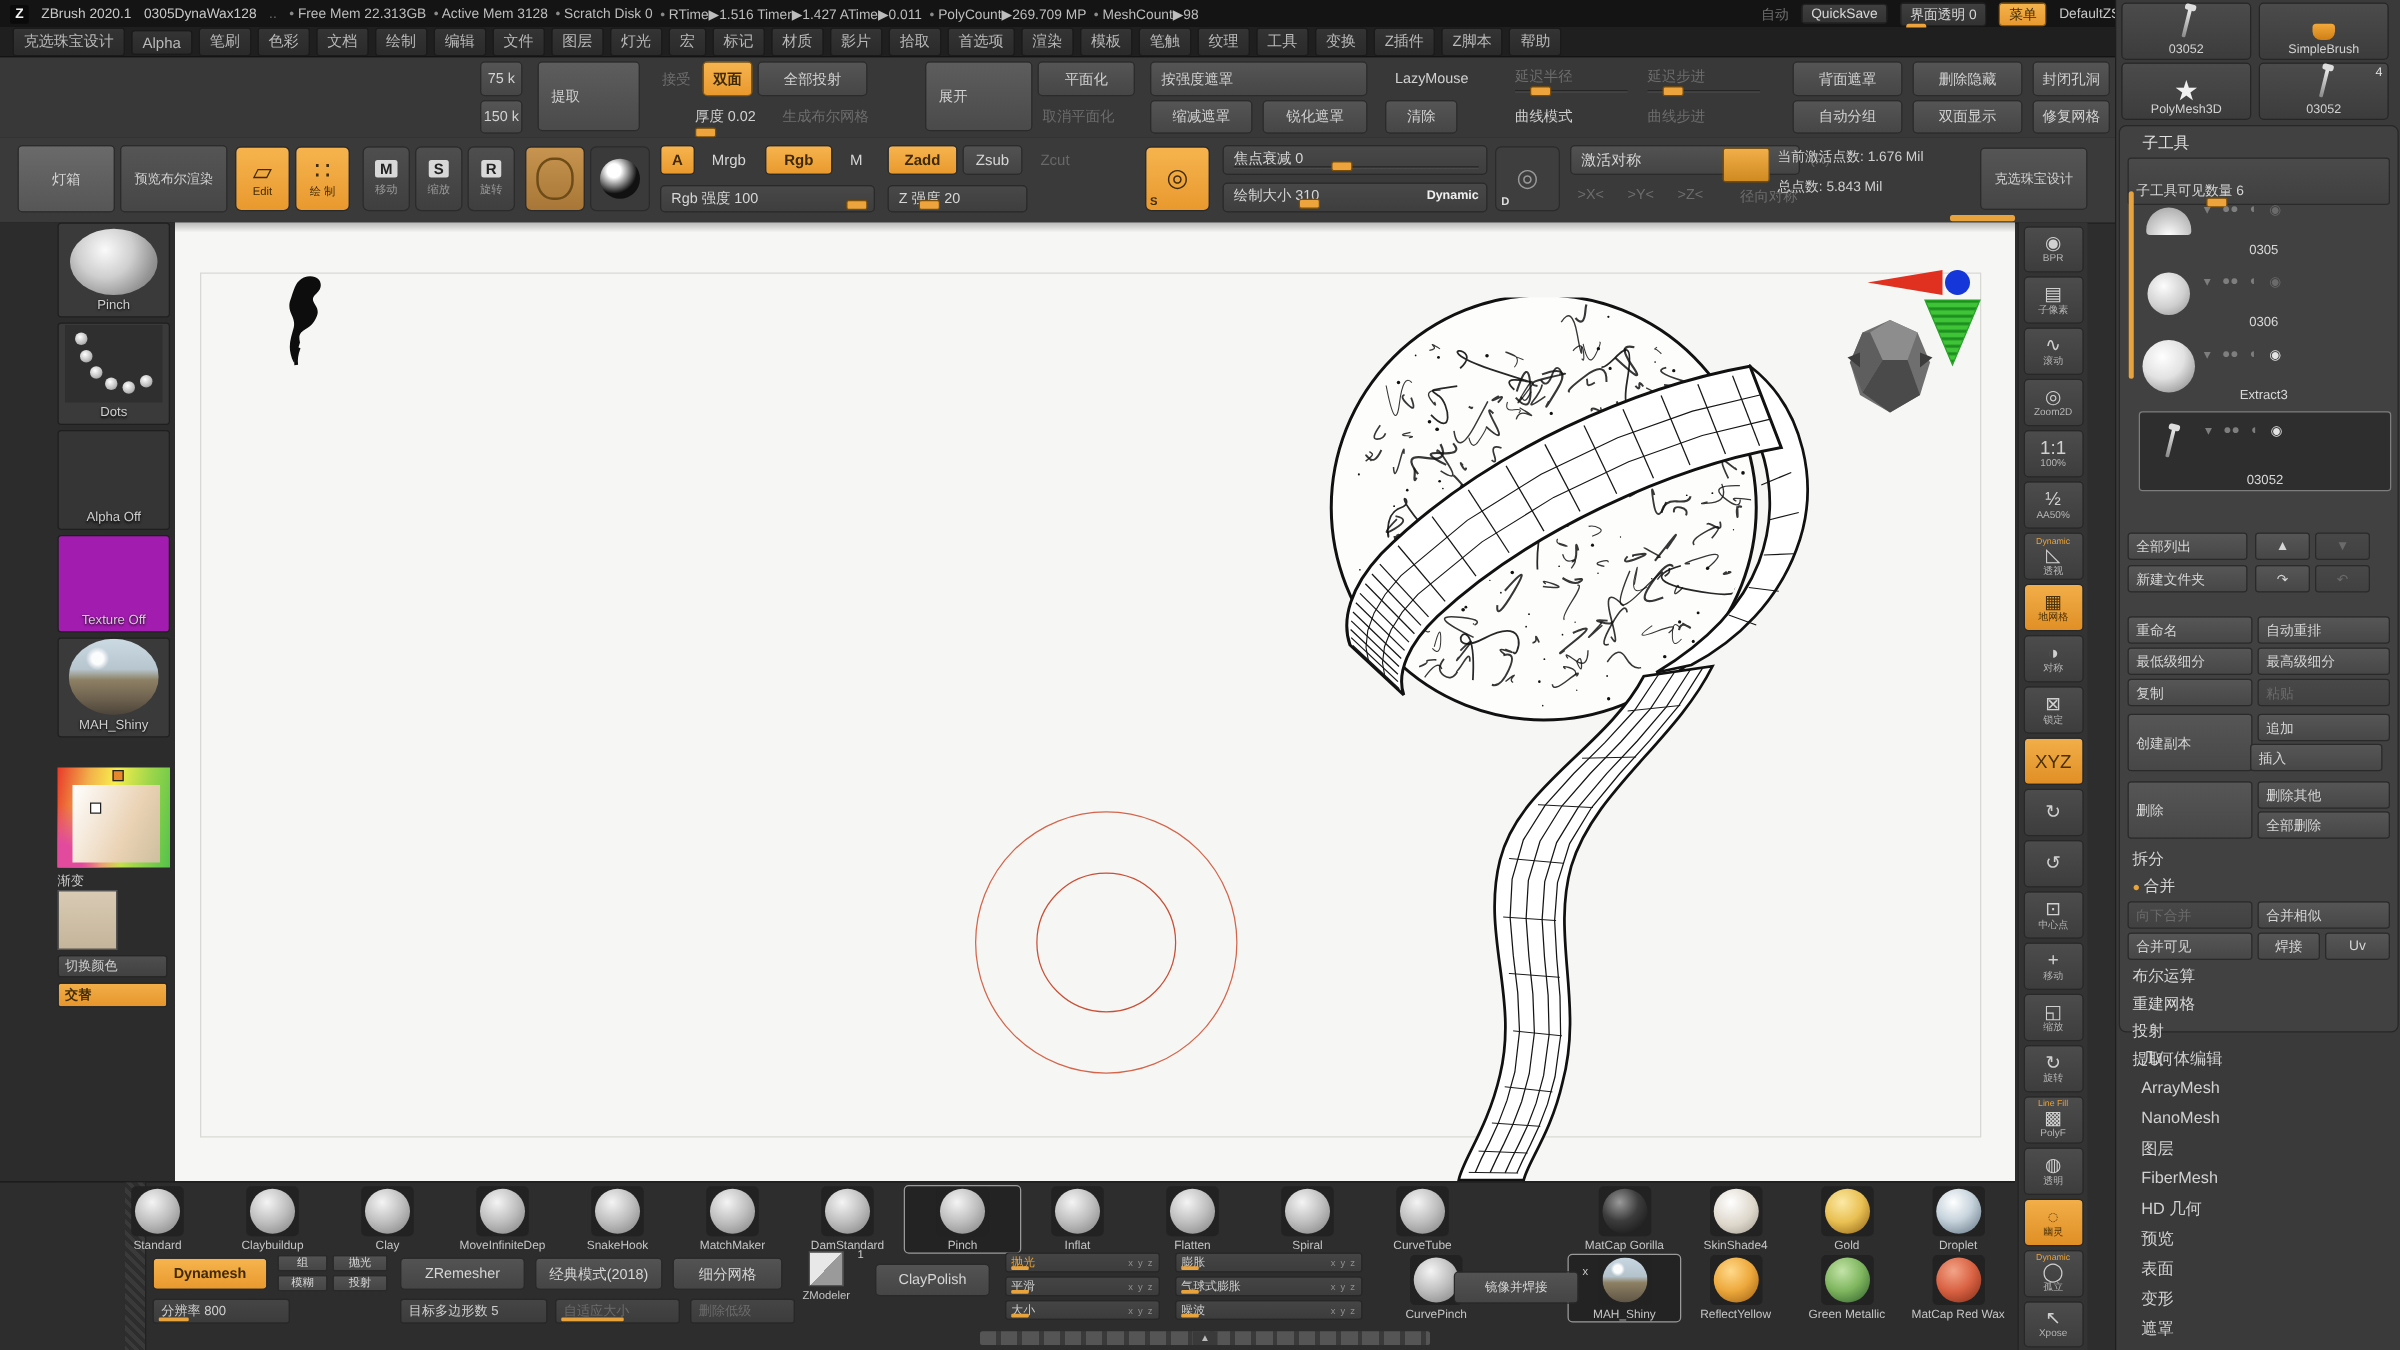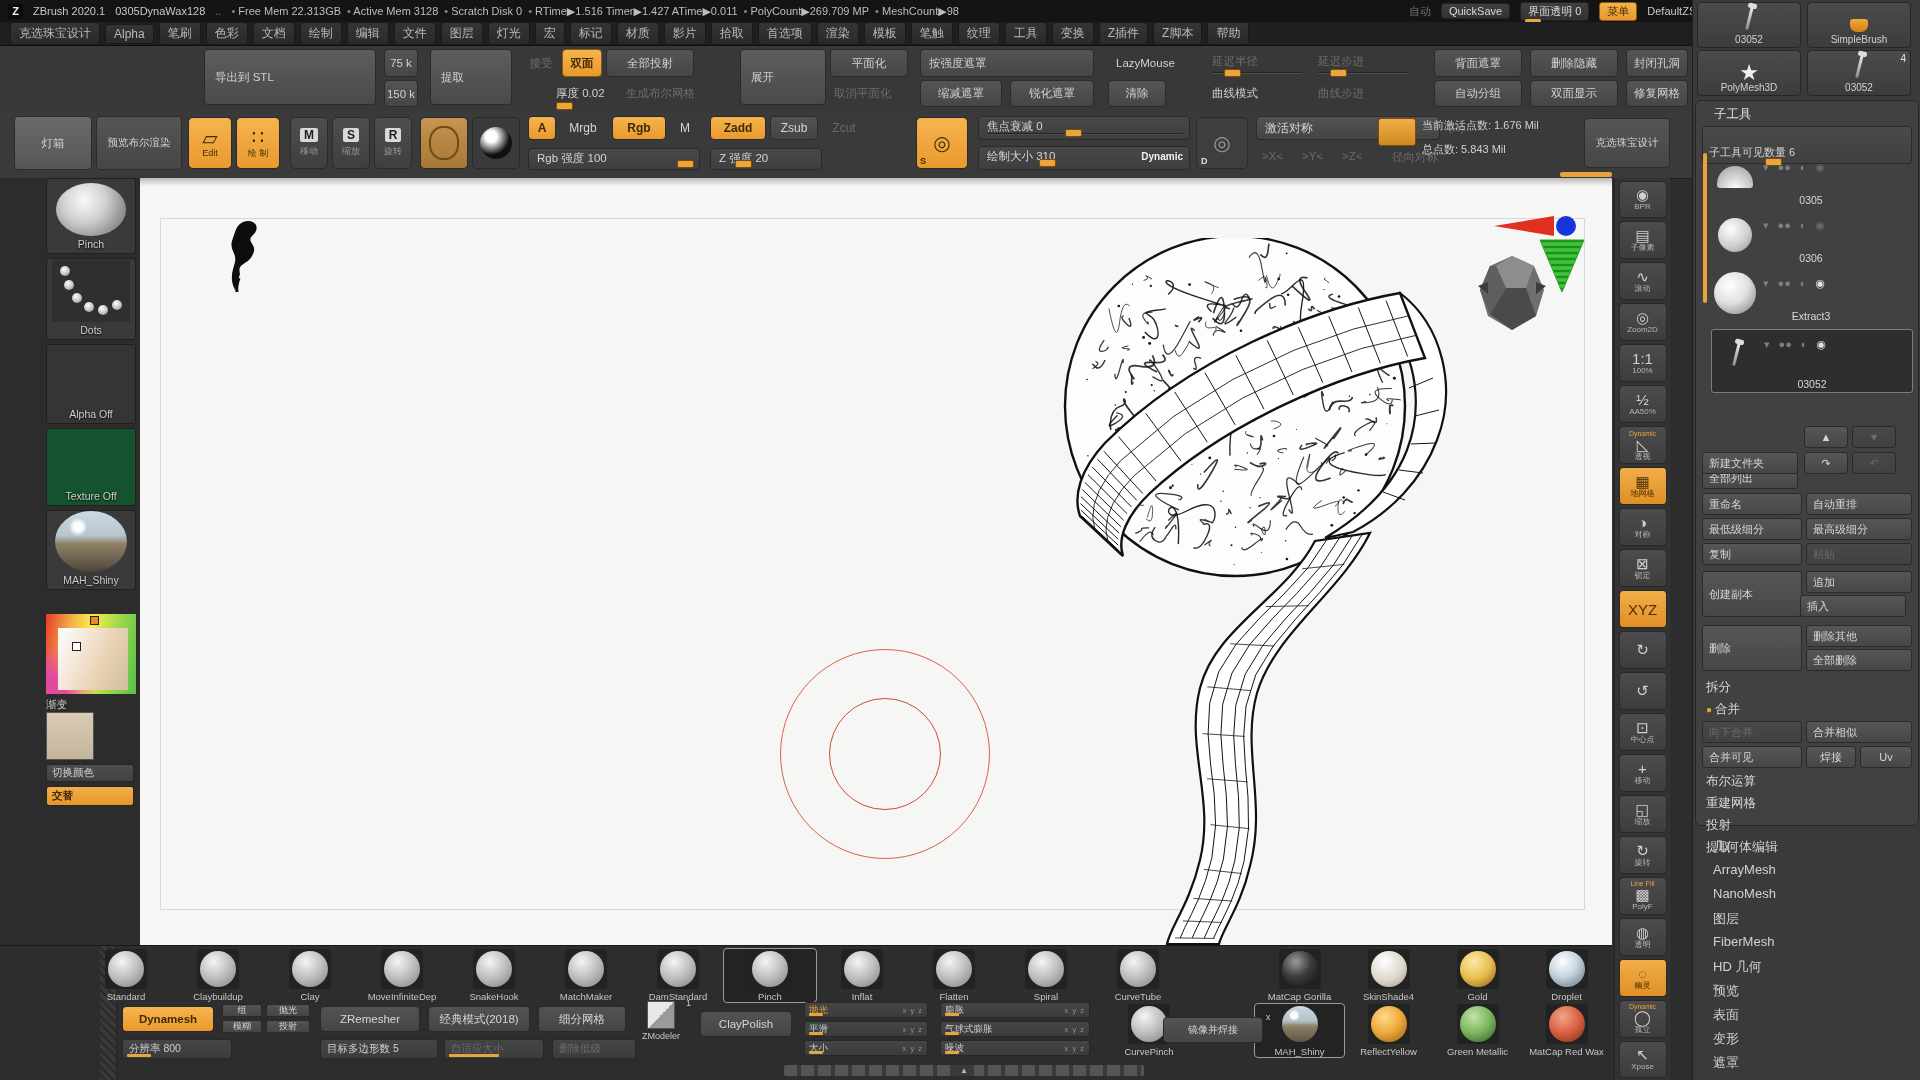--- a/index.html
+++ b/index.html
@@ -231,21 +231,20 @@
       <span class="menu-item">笔触</span>
       <span class="menu-item">纹理</span>
       <span class="menu-item">工具</span>
       <span class="menu-item">变换</span>
       <span class="menu-item">Z插件</span>
       <span class="menu-item">Z脚本</span>
       <span class="menu-item">帮助</span>
     </nav>
 
   <div id="shelf" class="abs">
-    <div class="btn tall" style="left:204px;width:172px;">导出到 STL</div>
     <div class="btn r1" style="left:384px;width:34px;">75 k</div>
     <div class="btn r2" style="left:384px;width:34px;">150 k</div>
     <div class="btn tall" style="left:430px;width:82px;">提取</div>
     <div class="btn r1 dis" style="left:522px;width:38px;">接受</div>
     <div class="btn r1 orange" style="left:562px;width:40px;">双面</div>
     <div class="btn r1" style="left:606px;width:88px;">全部投射</div>
     <span class="lbl" style="left:556px;top:40px;">厚度 0.02</span>
     <span class="slidenub" style="left:556px;top:56px;"></span>
     <span class="lbl dis" style="left:626px;top:40px;">生成布尔网格</span>
     <div class="btn tall" style="left:740px;width:86px;">展开</div>
@@ -362,21 +361,21 @@
           <i style="left:20px;top:33px;"></i>
         <i style="left:32px;top:42px;"></i>
           <i style="left:46px;top:45px;"></i>
           <i style="left:60px;top:40px;"></i>
       </div>
       <span class="cap">Dots</span>
     </div>
     <div class="lt-item" style="top:166px;height:80px;background:#353535;">
       <span class="cap">Alpha Off</span>
     </div>
-    <div class="lt-item" style="top:250px;height:78px;background:#14532d;">
+    <div class="lt-item" style="top:250px;height:78px;background:#a21caf;">
       <span class="cap">Texture Off</span>
     </div>
     <div class="lt-item" style="top:332px;height:80px;">
       <div class="mah-thumb"></div>
       <span class="cap">MAH_Shiny</span>
     </div>
     <div id="picker" style="top:436px;">
       <div class="inner"></div>
       <span class="mk" style="left:44px;top:2px;"></span>
       <span class="mk" style="left:26px;top:28px;background:#fff;"></span>
@@ -879,21 +878,21 @@
             </span>
             <span class="minis">
               <span>▾</span>
               <span>●●</span>
               <span>◐</span>
               <span class="eye">◉</span>
             </span>
             <span class="cap">03052</span>
           </div>
         </div>
-      <div class="pbtn" style="left:6px;top:325px;width:96px;margin-top:41px;">全部列出</div>
+      <div class="pbtn" style="left:6px;top:325px;width:96px;">全部列出</div>
       <div class="pbtn c" style="left:108px;top:325px;width:44px;">▲</div>
       <div class="pbtn c dis" style="left:156px;top:325px;width:44px;">▼</div>
       <div class="pbtn" style="left:6px;top:351px;width:96px;">新建文件夹</div>
       <div class="pbtn c" style="left:108px;top:351px;width:44px;">↷</div>
       <div class="pbtn c dis" style="left:156px;top:351px;width:44px;">↶</div>
 
       <div class="pbtn" style="left:6px;top:392px;width:100px;">重命名</div>
       <div class="pbtn" style="left:110px;top:392px;width:106px;">自动重排</div>
       <div class="pbtn" style="left:6px;top:417px;width:100px;">最低级细分</div>
       <div class="pbtn" style="left:110px;top:417px;width:106px;">最高级细分</div>

